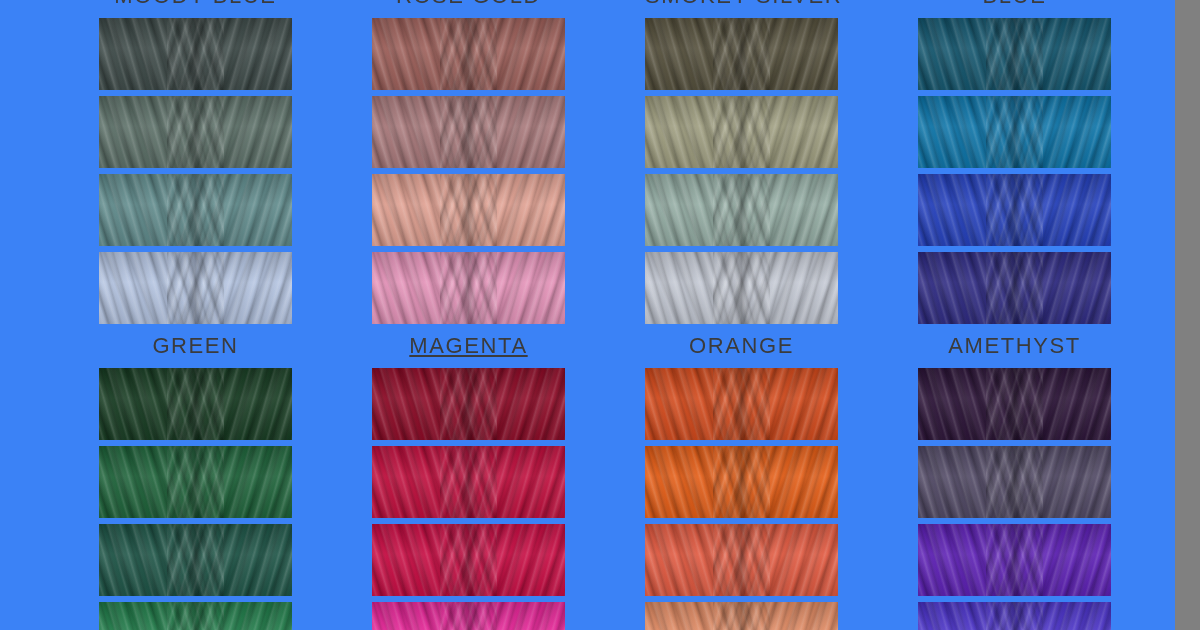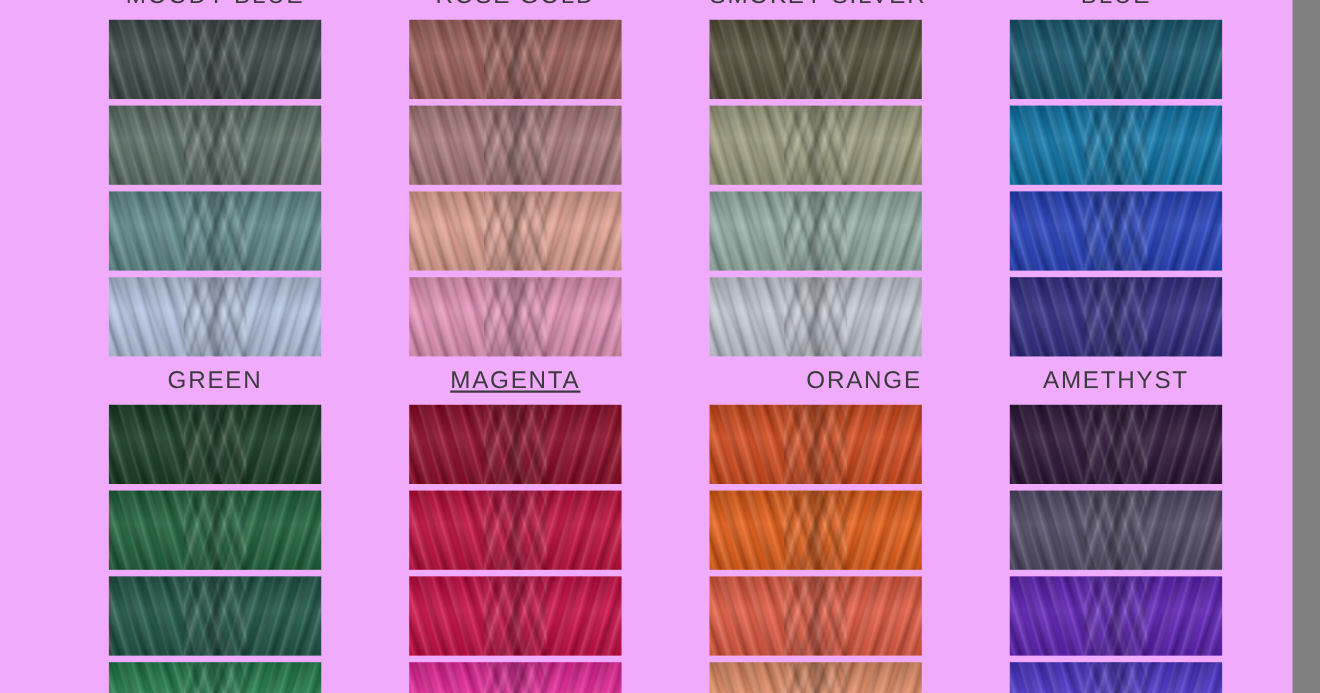--- a/index.html
+++ b/index.html
@@ -149,21 +149,21 @@
         rgba(255,255,255,0.06) 42%,
         rgba(0,0,0,0.10) 100%);
   }
 
   
   .row-gap { height: 0; }
 </style>
 </head>
 <body>
 
-<div id="page" style="background: #f0abfc;">
+<div id="page" style="background: #3b82f6;">
 
   <div id="sheet">
 
     <div class="swatch-row">
 
       <div class="color-column">
         <div class="column-title" style="color: rgb(59, 59, 59);">MOODY BLUE</div>
         <div class="shade-stack">
           <div class="shade" style="--base: #3d4a48;">
             <div class="fibre left"></div>
@@ -318,21 +318,21 @@
           </div>
           <div class="shade" style="--base: #e52496;">
             <div class="fibre left"></div>
             <div class="fibre right"></div>
             <div class="sheen"></div>
           </div>
         </div>
       </div>
 
       <div class="color-column">
-        <div class="column-title" style="color: rgb(59, 59, 59); text-align: right;">ORANGE</div>
+        <div class="column-title" style="color: rgb(59, 59, 59);">ORANGE</div>
         <div class="shade-stack">
           <div class="shade" style="--base: #d2491b;">
             <div class="fibre left"></div>
             <div class="fibre right"></div>
             <div class="sheen"></div>
           </div>
           <div class="shade" style="--base: #e35c15;">
             <div class="fibre left"></div>
             <div class="fibre right"></div>
             <div class="sheen"></div>

